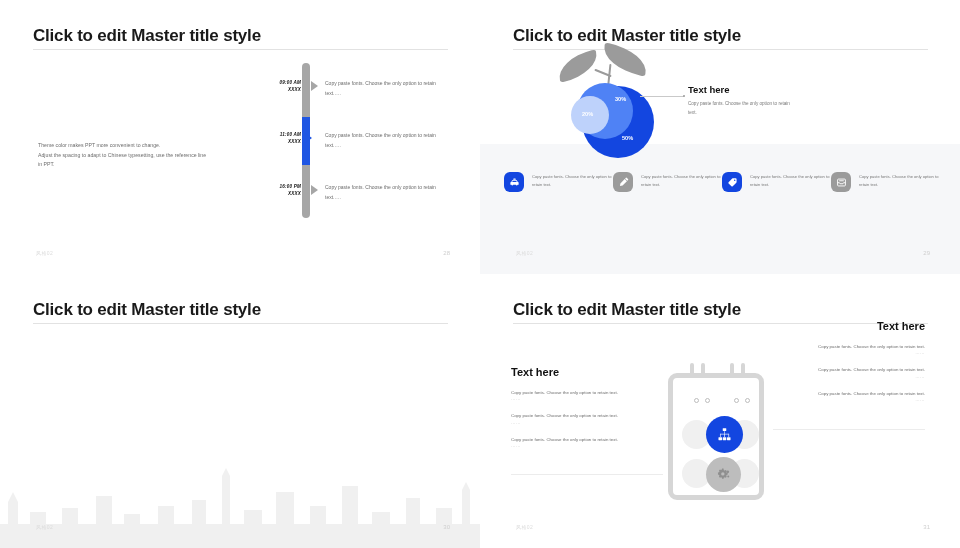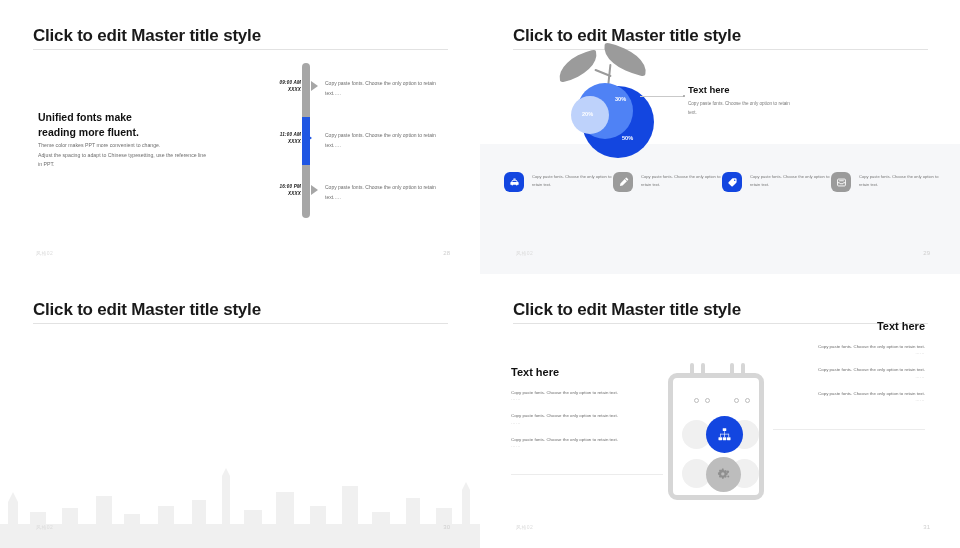--- a/index.html
+++ b/index.html
@@ -215,24 +215,20 @@
 </style>
 </head>
 <body>
 
 <div class="deck">
 
   <div class="slide s1">
     <div class="slide-title">Click to edit Master title style</div>
     <div class="title-rule"></div>
 
-    <div class="s1-head">
-      <div>Unified fonts make</div>
-      <div>reading more fluent.</div>
-    </div>
     <div class="s1-body">
       <div>Theme color makes PPT more convenient to change.</div>
       <div>Adjust the spacing to adapt to Chinese typesetting, use the reference line</div>
       <div>in PPT.</div>
     </div>
 
     <div class="tl-bar"></div>
     <div class="tl-bar-active"></div>
 
     <div class="tl-row tl-r1">

